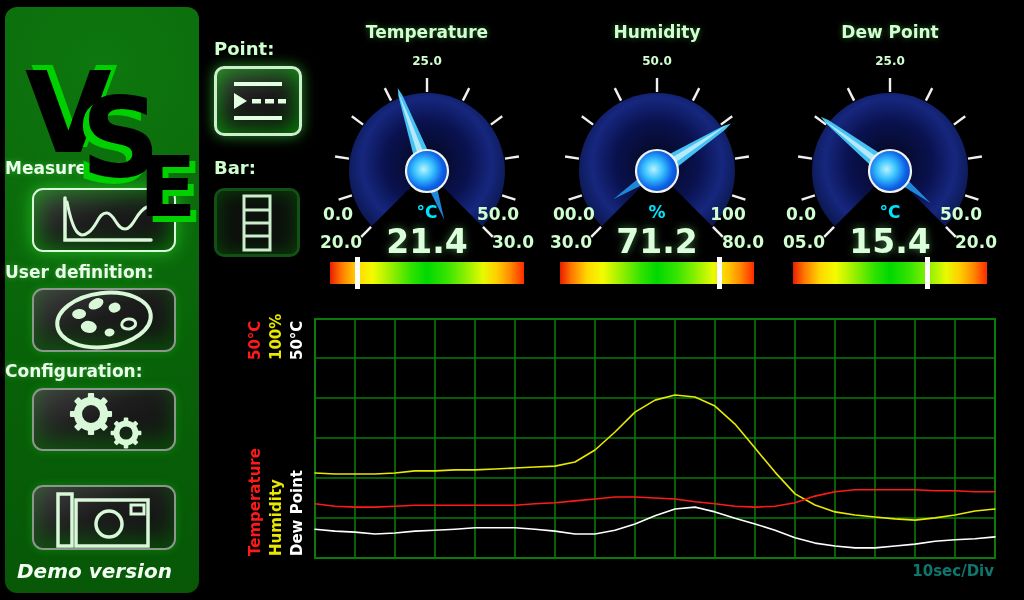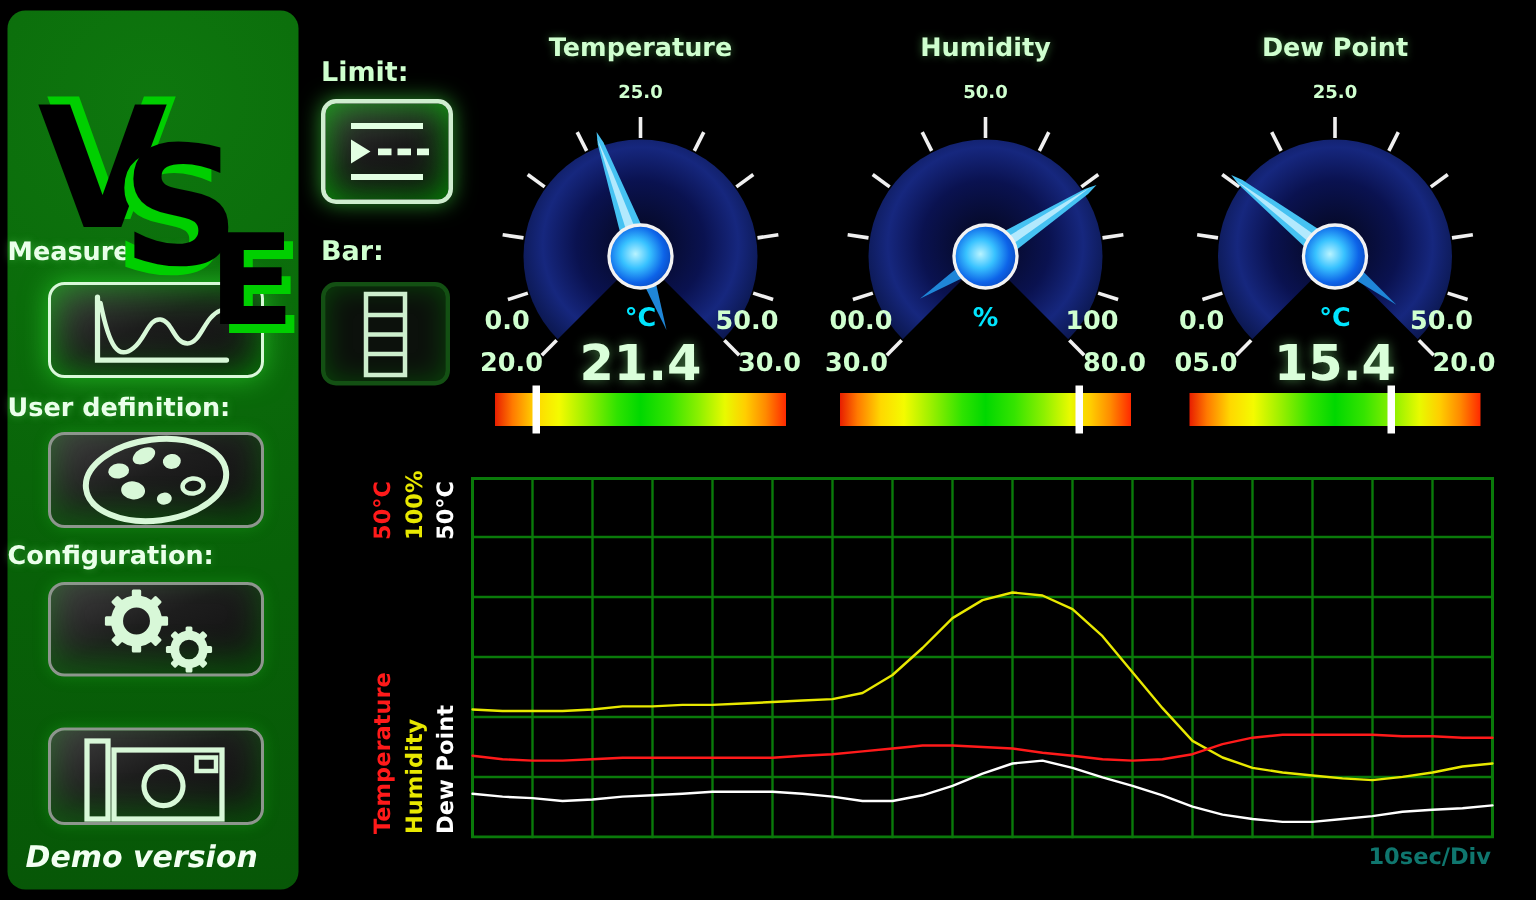--- a/index.html
+++ b/index.html
@@ -141,21 +141,21 @@
         <rect x="6" y="8" width="14" height="52" fill="none" stroke="#d8f8d8" stroke-width="3.5"></rect>
         <rect x="24" y="14" width="72" height="46" fill="none" stroke="#d8f8d8" stroke-width="3.5"></rect>
         <circle cx="57" cy="38" r="13" fill="none" stroke="#d8f8d8" stroke-width="3.5"></circle>
         <rect x="79" y="19" width="13" height="9" fill="none" stroke="#d8f8d8" stroke-width="3"></rect>
       </svg>
     </div>
 
     <div class="demo">Demo version</div>
   </aside>
 
-  <div class="ctrl-label" style="left:214px;top:38px">Limit:</div>
+  <div class="ctrl-label" style="left:214px;top:38px">Point:</div>
   <div class="ctrl-btn glow" style="left:214px;top:66px;width:82px;height:64px">
     <svg width="62" height="46" viewBox="0 0 62 46">
       <line x1="7" y1="6" x2="55" y2="6" stroke="#e2ffe2" stroke-width="4"></line>
       <line x1="7" y1="40" x2="55" y2="40" stroke="#e2ffe2" stroke-width="4"></line>
       <polygon points="7,15 7,31 20,23" fill="#e2ffe2"></polygon>
       <rect x="25" y="21" width="9" height="4.5" fill="#e2ffe2"></rect>
       <rect x="38" y="21" width="9" height="4.5" fill="#e2ffe2"></rect>
       <rect x="51" y="21" width="8" height="4.5" fill="#e2ffe2"></rect>
     </svg>
   </div>
@@ -230,20 +230,21 @@
         <polygon points="-5,10 5,10 0,52" fill="#1f86d8"></polygon>
         <polygon points="-10,8 -2,-80 0,-88 2,-80 10,8" fill="#45c2f2"></polygon>
         <polygon points="-4,4 -1,-84 1,-58 4,4" fill="#c6f0ff" opacity="0.85"></polygon>
       </g>
       <circle r="21" fill="url(#hubGrad)" stroke="#f2f2f2" stroke-width="2.2"></circle>
     </svg>
     <div class="g-min">00.0</div>
     <div class="g-unit">%</div>
     <div class="g-max">100</div>
     <div class="g-barmin">30.0</div>
+    <div class="g-value">71.2</div>
     <div class="g-barmax">80.0</div>
     <div class="g-bar">
         <div class="bar-marker" style="left: calc(82.4% - 2.5px);"></div>
       </div>
   </div>
 
   <div class="gauge" style="left:774px">
     <div class="gt g-title">Dew Point</div>
     <div class="gt g-top">25.0</div>
     <svg class="g-svg" viewBox="-115 -113 230 190">

